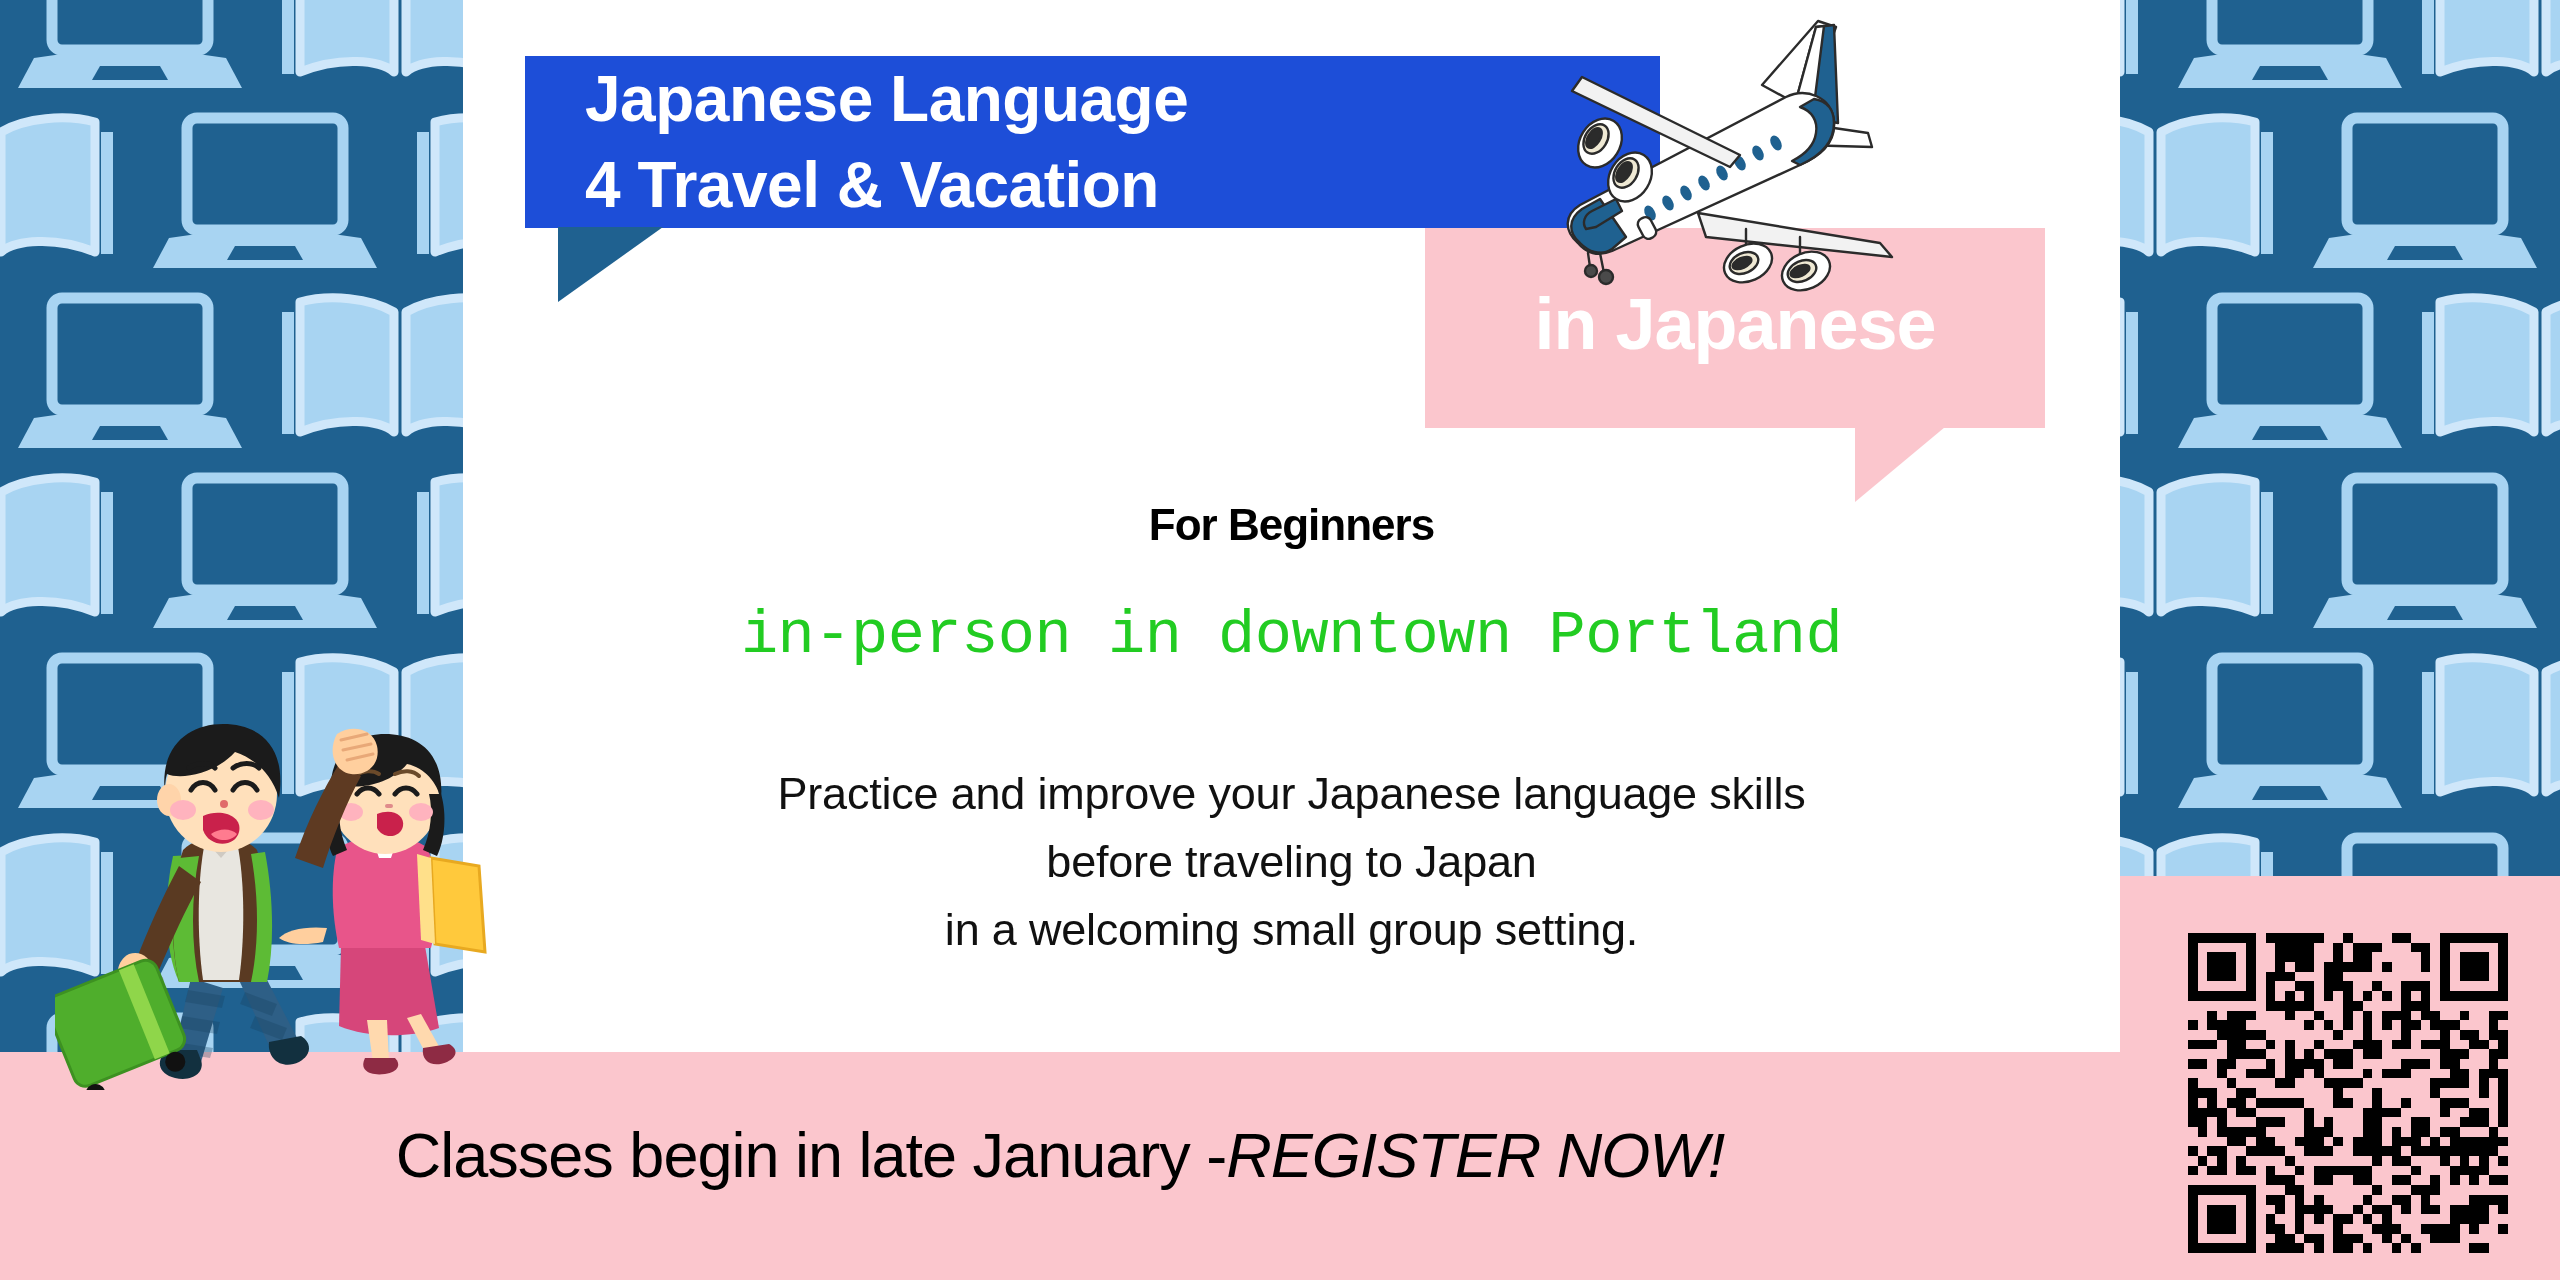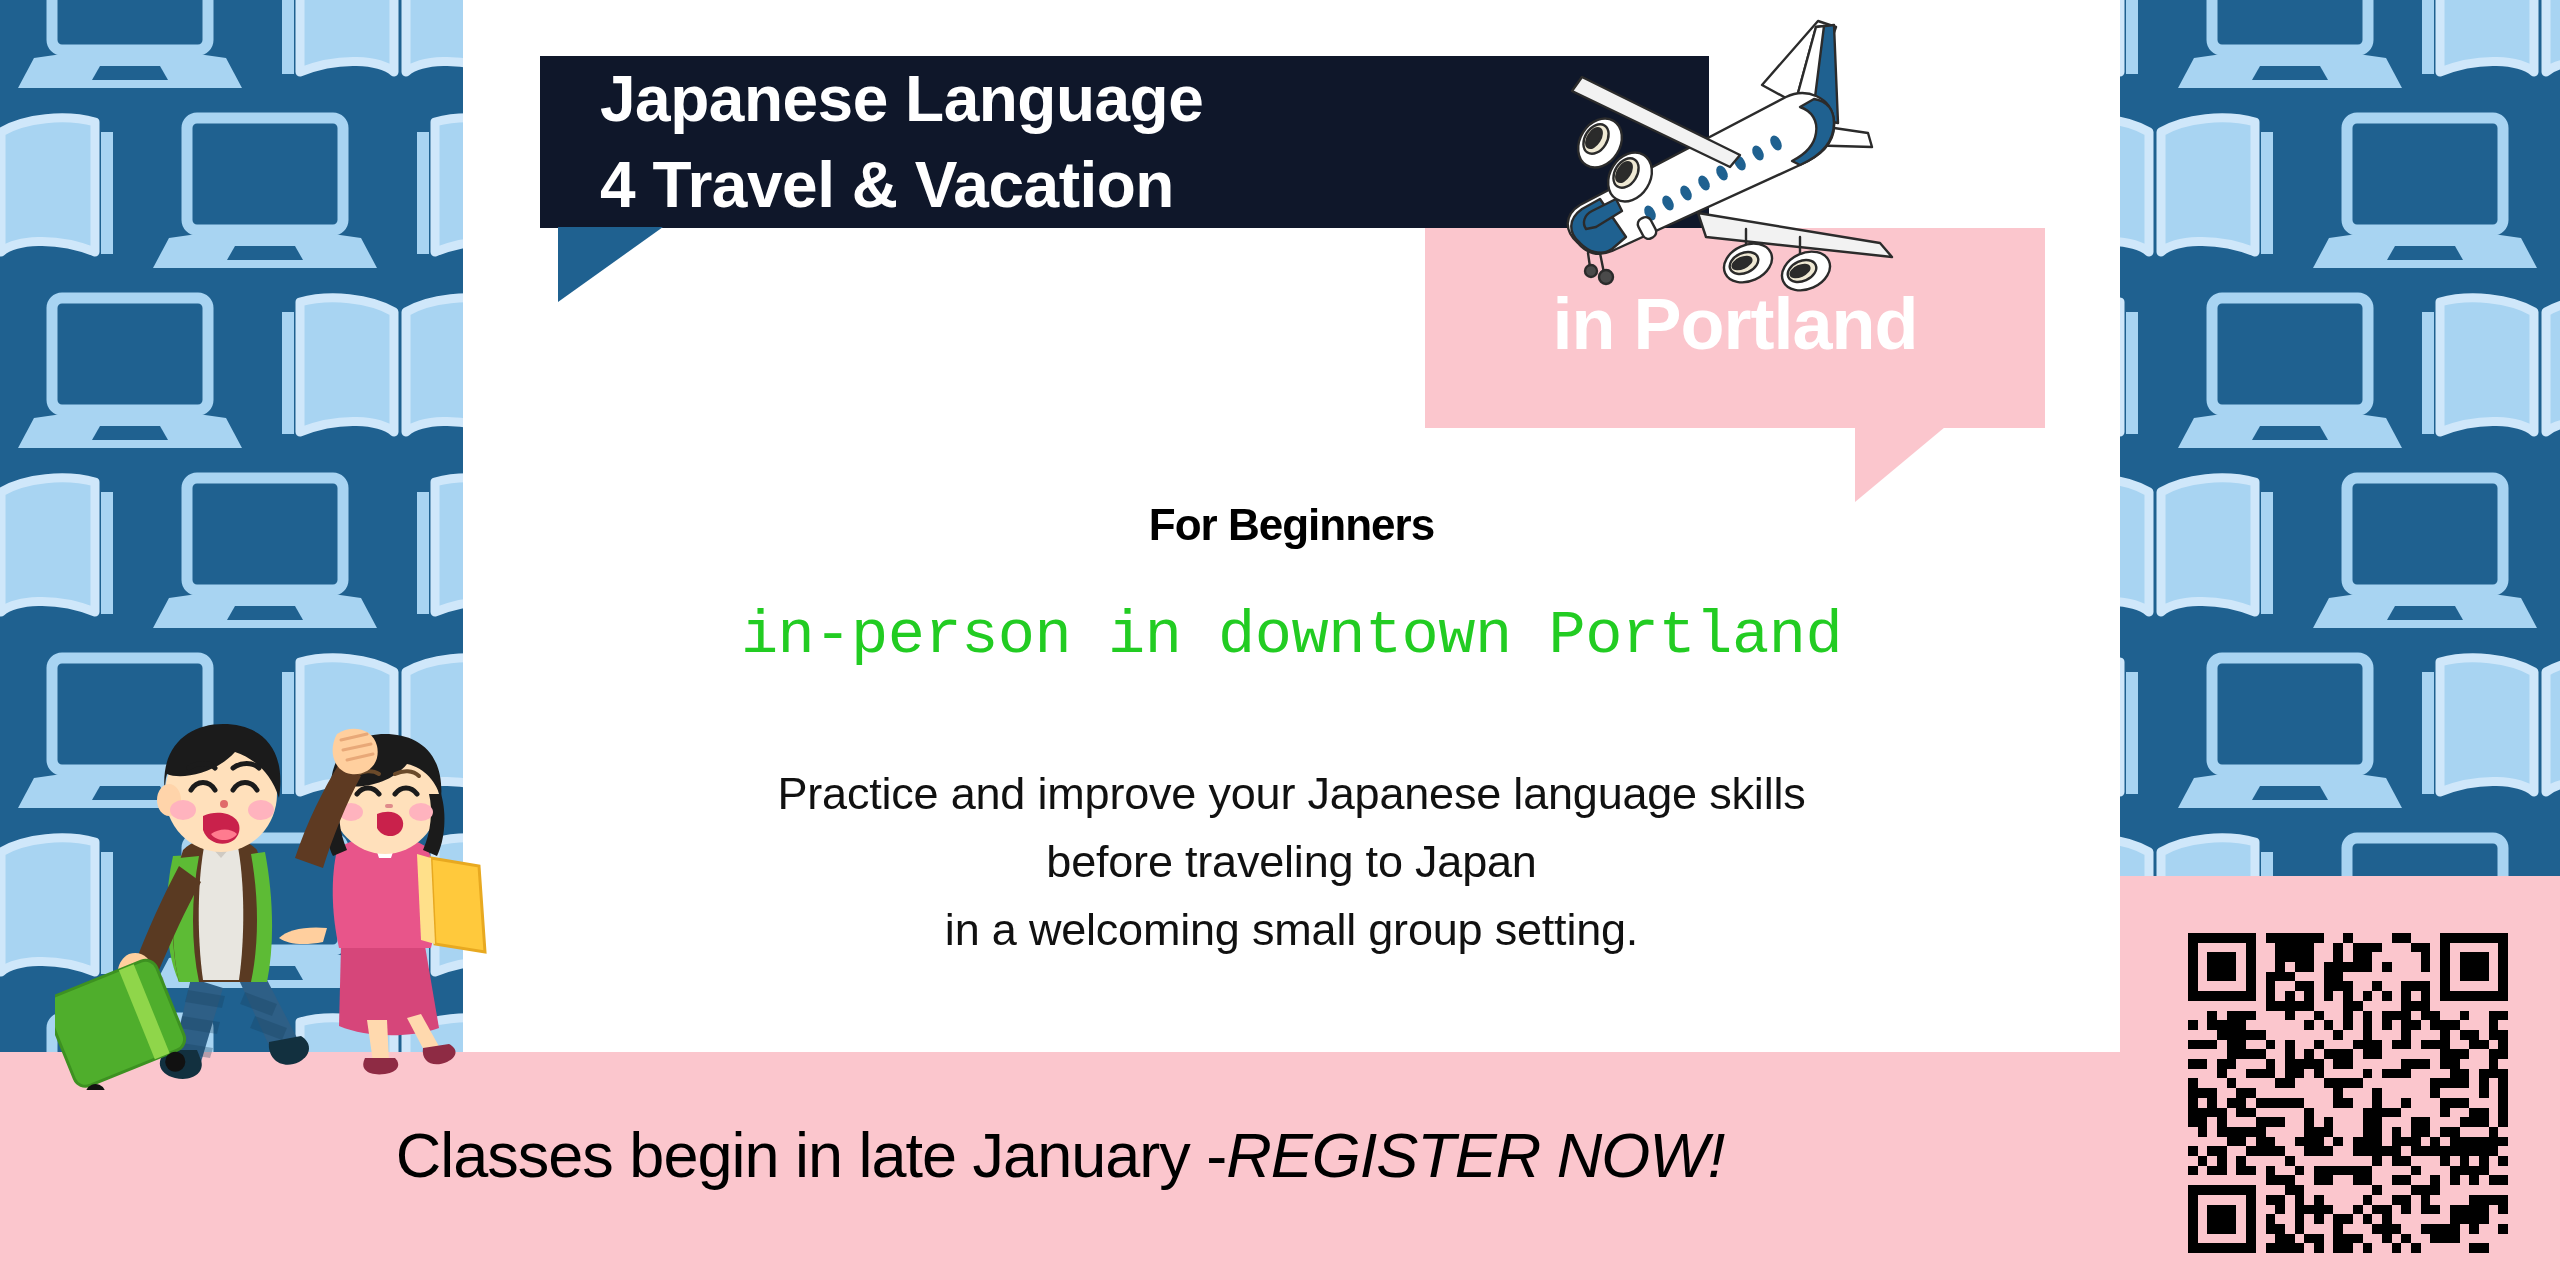--- a/index.html
+++ b/index.html
@@ -30,23 +30,22 @@
   }
 
   
   .white-card{
     position:absolute;left:463px;top:0px;width:1657px;height:1052px;
     background:#ffffff;
   }
 
   
   .blue-bubble{
-    position:absolute;left:540px;top:56px;width:1135px;height:172px;
-    background:#0f172a;
-    padding-left:34px;
+    position:absolute;left:525px;top:56px;width:1135px;height:172px;
+    background:#1d4ed8;
   }
   .blue-bubble-tail{
     position:absolute;left:558px;top:227px;width:0;height:0;
     border-left:0 solid transparent;
     border-top:75px solid #1f6190;
     border-right:105px solid transparent;
   }
   .blue-bubble-text{
     position:absolute;left:0;top:0;width:100%;height:100%;
     display:flex;flex-direction:column;justify-content:center;
@@ -228,21 +227,21 @@
     </svg>
   </div>
 
   <div class="pink-right"></div>
   <div class="pink-bottom"></div>
 
   <div class="white-card"></div>
 
   <div class="pink-bubble">
     <div class="pink-bubble-text">
-      <span>in Portland</span>
+      <span>in Japanese</span>
     </div>
   </div>
   <div class="pink-bubble-tail"></div>
 
   <div class="blue-bubble">
     <div class="blue-bubble-text">
       <div class="bubble-line">Japanese Language</div>
       <div class="bubble-line">4 Travel &amp; Vacation</div>
     </div>
   </div>

